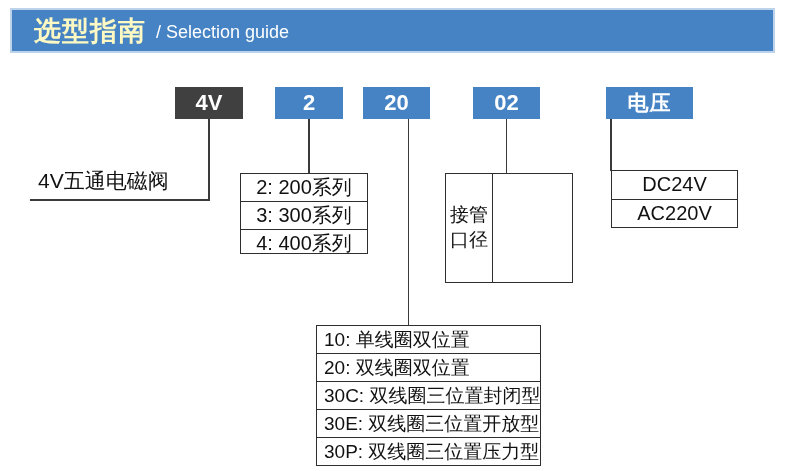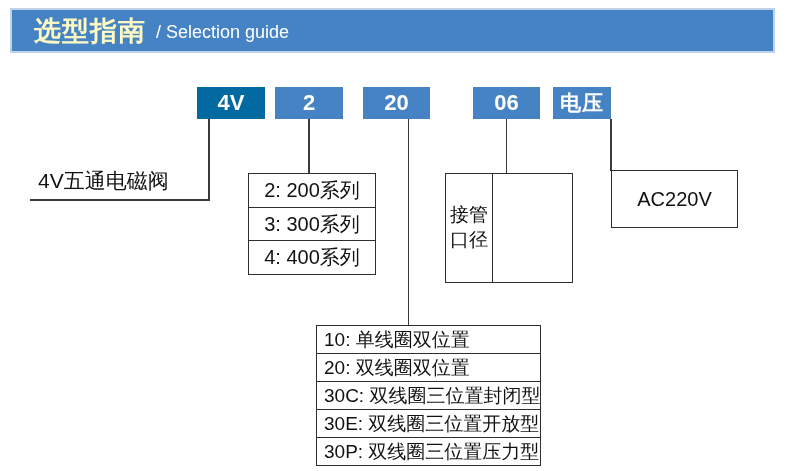--- a/index.html
+++ b/index.html
@@ -20,21 +20,21 @@
   
   .code-box {
     position:absolute; top:87px; height:32px; box-sizing:border-box;
     display:flex; align-items:center; justify-content:center;
     color:#ffffff; font-weight:bold; font-size:22px;
   }
   .box-model    { left:175px; width:68px; }
   .box-series   { left:275px; width:68px; }
   .box-function { left:363px; width:67px; }
   .box-port     { left:473px; width:67px; }
-  .box-voltage  { left:553px; width:58px; font-size:21px; letter-spacing:1px; }
+  .box-voltage  { left:606px; width:87px; font-size:21px; letter-spacing:1px; }
 
   
   .vline, .hline { position:absolute; background:#3a3a3a; }
   .vline { width:1.5px; }
   .hline { height:1.5px; }
   .vl-model    { left:208px;   top:119px; height:81px;  }
   .vl-series   { left:308px;   top:119px; height:54px;  }
   .vl-function { left:407.5px; top:119px; height:206px; }
   .vl-port     { left:505.5px; top:119px; height:54px;  }
   .vl-voltage  { left:610px;   top:119px; height:52px;  }
@@ -51,21 +51,21 @@
     position:absolute; box-sizing:border-box; background:#ffffff;
     border:1.5px solid #2e2e2e; display:flex; flex-direction:column;
   }
   .tbl .row {
     flex:1; display:flex; align-items:center; justify-content:center;
     font-size:20px; color:#111; border-top:1.5px solid #2e2e2e;
     box-sizing:border-box; white-space:nowrap;
   }
   .tbl .row:first-child { border-top:none; }
 
-  .tbl-series   { left:248px; top:173px; width:128px; height:102px;  }
+  .tbl-series   { left:240px; top:173px; width:128px; height:81px;  }
   .tbl-voltage  { left:611px; top:170px; width:127px; height:58px;  }
 
   .tbl-port { left:445px; top:173px; width:128px; height:110px; flex-direction:row; }
   .tbl-port .side-cell {
     width:47px; box-sizing:border-box; border-right:1.5px solid #2e2e2e;
     display:flex; align-items:center; justify-content:center; text-align:center;
     font-size:19px; line-height:1.3; color:#111; word-break:break-all; padding:0 2px;
   }
   .tbl-port .col { flex:1; display:flex; flex-direction:column; }
 
@@ -75,24 +75,24 @@
 </head>
 <body>
 
 <div class="page">
 
   <div class="banner accent-bg" style="background: rgb(69, 131, 196);">
     <span class="zh">选型指南</span>
     <span class="en">/ Selection guide</span>
   </div>
 
-  <div class="code-box box-model accent-bg" style="background: #0369a1; margin-left: 22px;">4V</div>
+  <div class="code-box box-model accent-bg" style="background: #404040;">4V</div>
   <div class="code-box box-series accent-bg" style="background: rgb(69, 131, 196);">2</div>
   <div class="code-box box-function accent-bg" style="background: rgb(69, 131, 196);">20</div>
-  <div class="code-box box-port accent-bg" style="background: rgb(69, 131, 196);">06</div>
+  <div class="code-box box-port accent-bg" style="background: rgb(69, 131, 196);">02</div>
   <div class="code-box box-voltage accent-bg" style="background: rgb(69, 131, 196);">电压</div>
 
   <div class="vline vl-model" style="background: rgb(58, 58, 58);"></div>
   <div class="hline hl-model" style="background: rgb(58, 58, 58);"></div>
   <div class="vline vl-series" style="background: rgb(58, 58, 58);"></div>
   <div class="vline vl-function" style="background: rgb(58, 58, 58);"></div>
   <div class="vline vl-port" style="background: rgb(58, 58, 58);"></div>
   <div class="vline vl-voltage" style="background: rgb(58, 58, 58);"></div>
 
   <div class="model-label">4V五通电磁阀</div>
@@ -101,20 +101,21 @@
     <div class="row">2: 200系列</div>
     <div class="row">3: 300系列</div>
     <div class="row">4: 400系列</div>
   </div>
 
   <div class="tbl tbl-port">
     <div class="side-cell">接管口径</div>
   </div>
 
   <div class="tbl tbl-voltage">
+    <div class="row">DC24V</div>
     <div class="row">AC220V</div>
   </div>
 
   <div class="tbl tbl-function">
     <div class="row">10: 单线圈双位置</div>
     <div class="row">20: 双线圈双位置</div>
     <div class="row">30C: 双线圈三位置封闭型</div>
     <div class="row">30E: 双线圈三位置开放型</div>
     <div class="row">30P: 双线圈三位置压力型</div>
   </div>

